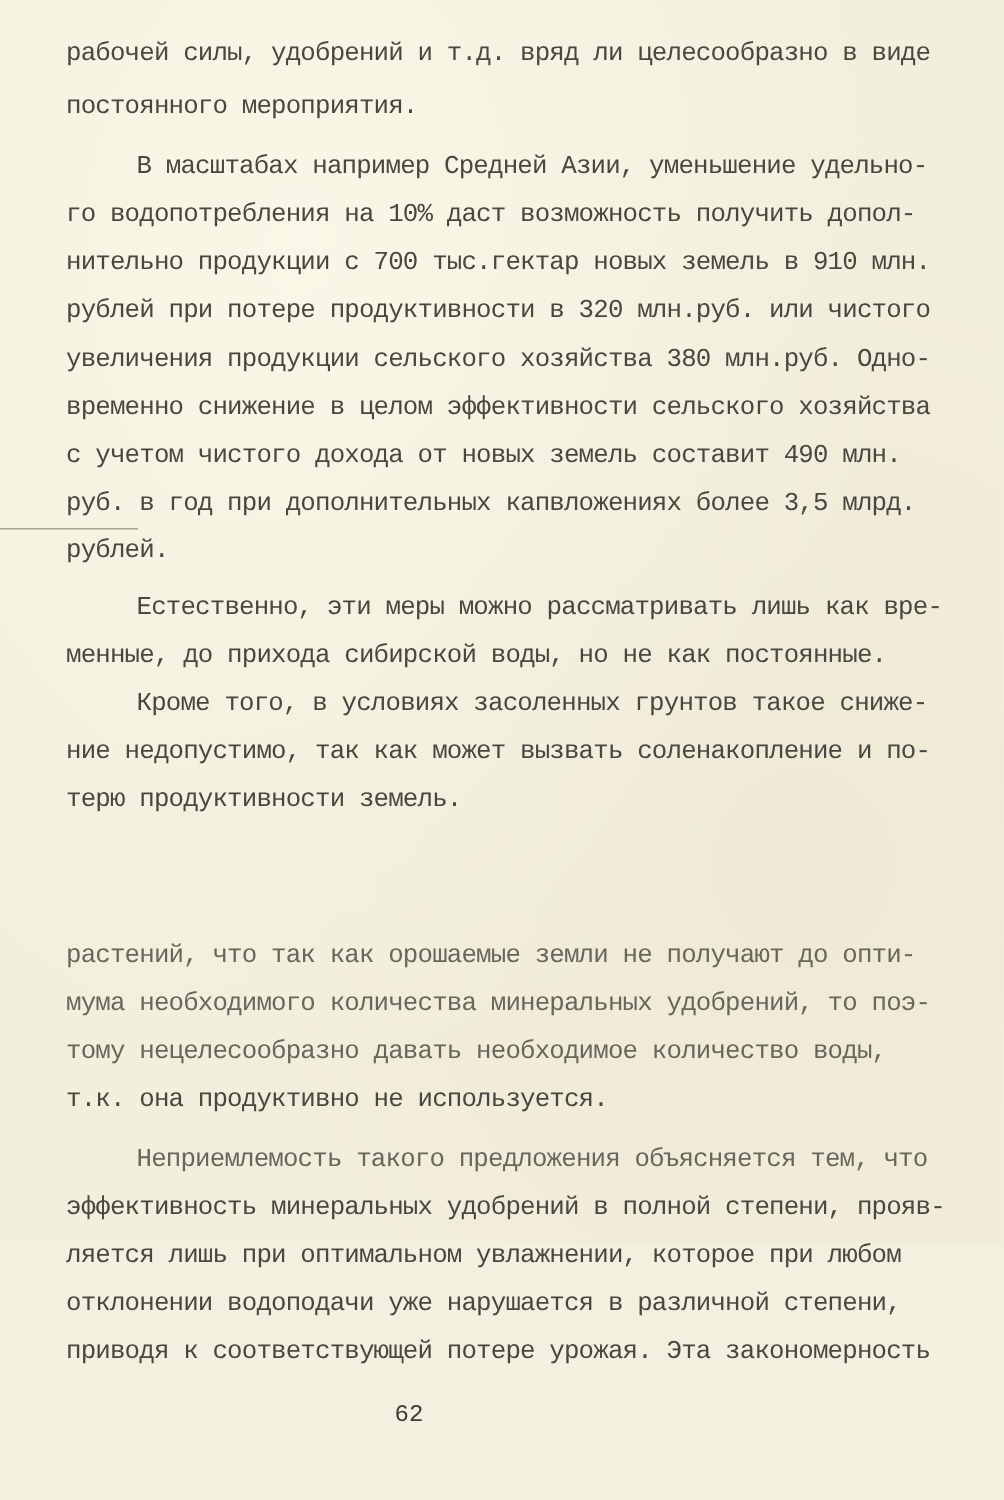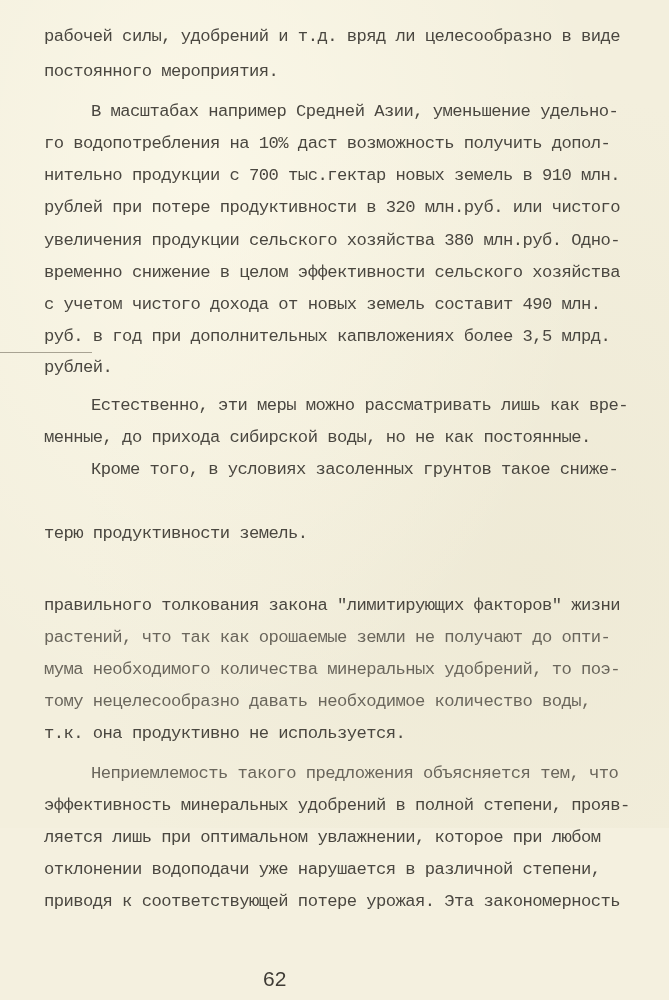--- a/index.html
+++ b/index.html
@@ -25,23 +25,23 @@
       color: #4a4740;
       line-height: 20px;
     }
     .line.indent { left: 91px; }
     .line.faint { color: #6a665c; }
     .margin-rule {
       position: absolute; left: 0; top: 352px; width: 92px; height: 1px;
       background: #a8a393;
     }
     .page-number {
-      position: absolute; left: 263px; top: 967px;
-      font-family: Liberation Sans, sans-serif;
-      font-size: 21px; color: #3f3c36;
+      position: absolute; left: 263px; top: 934px;
+      font-family: Liberation Mono, monospace;
+      font-size: 16px; color: #3f3c36;
     }
   </style>
 </head>
 <body>
 
 <div class="page">
 
   <div class="margin-rule"></div>
 
   <div class="line" style="top:27px">рабочей силы, удобрений и т.д. вряд ли целесообразно в виде</div>
@@ -54,23 +54,23 @@
   <div class="line" style="top:231px">увеличения продукции сельского хозяйства 380 млн.руб. Одно-</div>
   <div class="line" style="top:263px">временно снижение в целом эффективности сельского хозяйства</div>
   <div class="line" style="top:295px">с учетом чистого дохода от новых земель составит 490 млн.</div>
   <div class="line" style="top:327px">руб. в год при дополнительных капвложениях более 3,5 млрд.</div>
   <div class="line" style="top:358px">рублей.</div>
 
   <div class="line indent" style="top:396px">Естественно, эти меры можно рассматривать лишь как вре-</div>
   <div class="line" style="top:428px">менные, до прихода сибирской воды, но не как постоянные.</div>
 
   <div class="line indent" style="top:460px">Кроме того, в условиях засоленных грунтов такое сниже-</div>
+  <div class="line" style="top:492px">ние недопустимо, так как может вызвать соленакопление и по-</div>
   <div class="line" style="top:524px">терю продуктивности земель.</div>
 
-  <div class="line" style="top:596px">правильного толкования закона "лимитирующих факторов" жизни</div>
   <div class="line faint" style="top:628px">растений, что так как орошаемые земли не получают до опти-</div>
   <div class="line faint" style="top:660px">мума необходимого количества минеральных удобрений, то поэ-</div>
   <div class="line faint" style="top:692px">тому нецелесообразно давать необходимое количество воды,</div>
   <div class="line" style="top:724px">т.к. она продуктивно не используется.</div>
 
   <div class="line indent faint" style="top:764px">Неприемлемость такого предложения объясняется тем, что</div>
   <div class="line" style="top:796px">эффективность минеральных удобрений в полной степени, прояв-</div>
   <div class="line" style="top:828px">ляется лишь при оптимальном увлажнении, которое при любом</div>
   <div class="line" style="top:860px">отклонении водоподачи уже нарушается в различной степени,</div>
   <div class="line" style="top:892px">приводя к соответствующей потере урожая. Эта закономерность</div>

